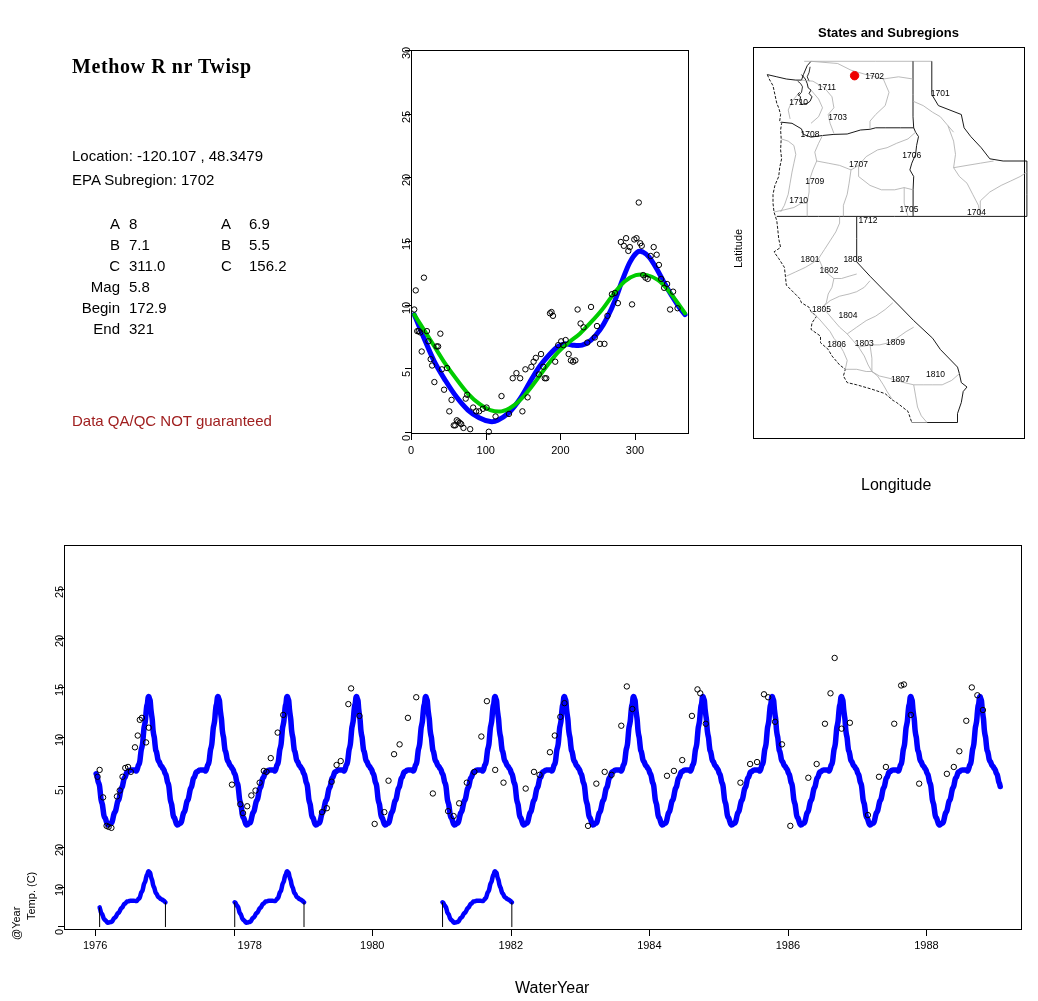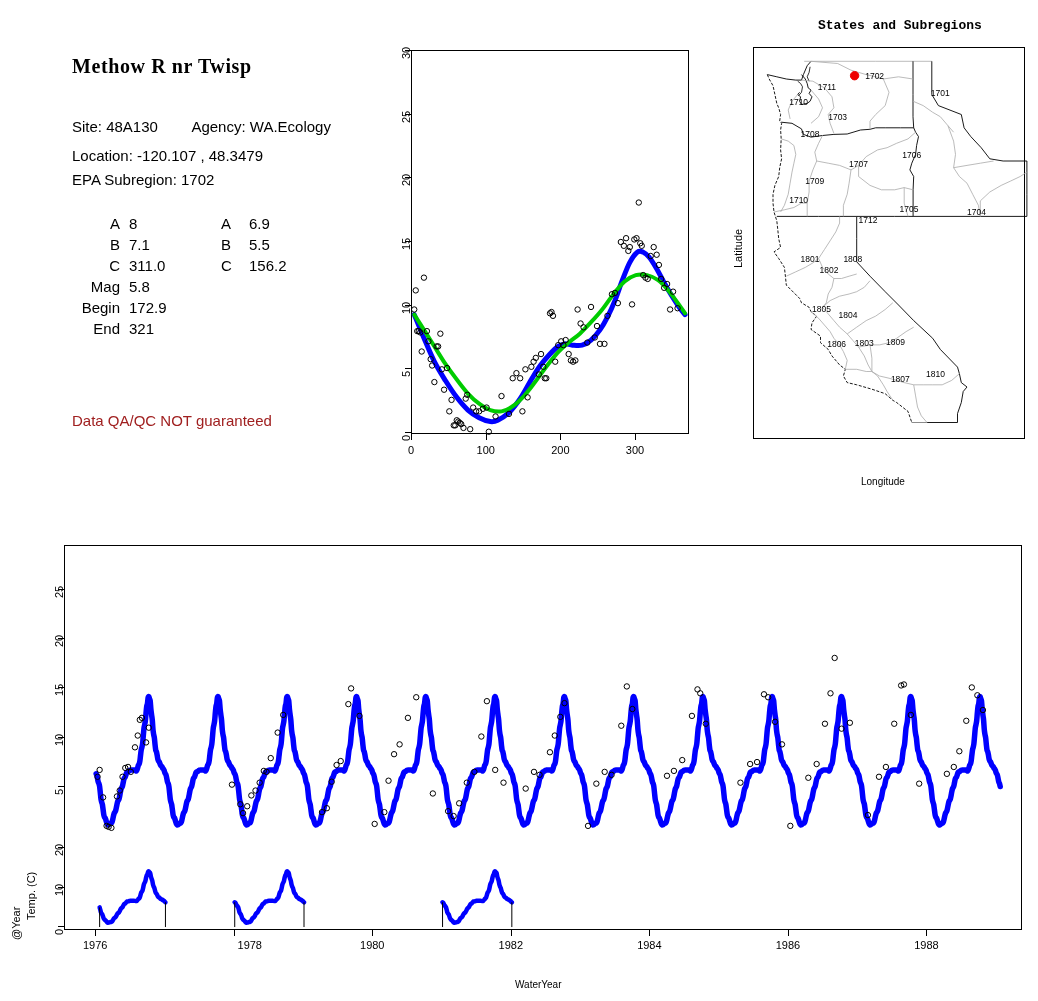--- a/index.html
+++ b/index.html
@@ -25,40 +25,35 @@
   .v2-col{text-align:left;}
   #qaqc-note{left:72px;top:412px;font-size:15px;color:#a02020;white-space:nowrap;}
 
   
   .plotbox{position:absolute;border:1px solid #000;box-sizing:border-box;background:#fff;}
   .tickv{position:absolute;background:#000;width:1px;}
   .tickh{position:absolute;background:#000;height:1px;}
   .tlab{position:absolute;font-size:11px;color:#000;white-space:nowrap;}
   .tlab-rot{position:absolute;font-size:11px;color:#000;white-space:nowrap;
             transform:rotate(-90deg);transform-origin:left top;}
-  .axtitle{position:absolute;font-size:10px;color:#000;white-space:nowrap;}
+  .axtitle{position:absolute;font-size:16px;color:#000;white-space:nowrap;}
   .axtitle-rot{position:absolute;font-size:11px;color:#000;white-space:nowrap;
                transform:rotate(-90deg);transform-origin:left top;}
-  .ptitle{position:absolute;font-family:Liberation Mono, monospace;font-weight:bold;
-          font-size:13px;white-space:nowrap;}
+  .ptitle{position:absolute;font-family:Liberation Sans, sans-serif;font-weight:bold;
+          font-size:13px;white-space:nowrap;margin-top:7px;}
   svg{display:block;overflow:visible;}
   .pt{fill:none;stroke:#000;stroke-width:1;}
 </style>
 </head>
 <body>
 
 <div class="abs" id="info-panel">
 
   <div class="abs" id="site-title">Methow R nr Twisp</div>
 
-  <div class="abs info-line" id="site-agency">
-    <span>Site: 48A130</span>
-    <span style="display:inline-block;width:26px"></span>
-    <span>Agency: WA.Ecology</span>
-  </div>
 
   <div class="abs info-line" id="location-line">Location: -120.107 , 48.3479</div>
 
   <div class="abs info-line" id="subregion-line">EPA Subregion: 1702</div>
 
   <div class="abs" id="stats-block">
     <table id="stats-table">
         <tbody>
           <tr>
             <td class="k-col">A</td>

